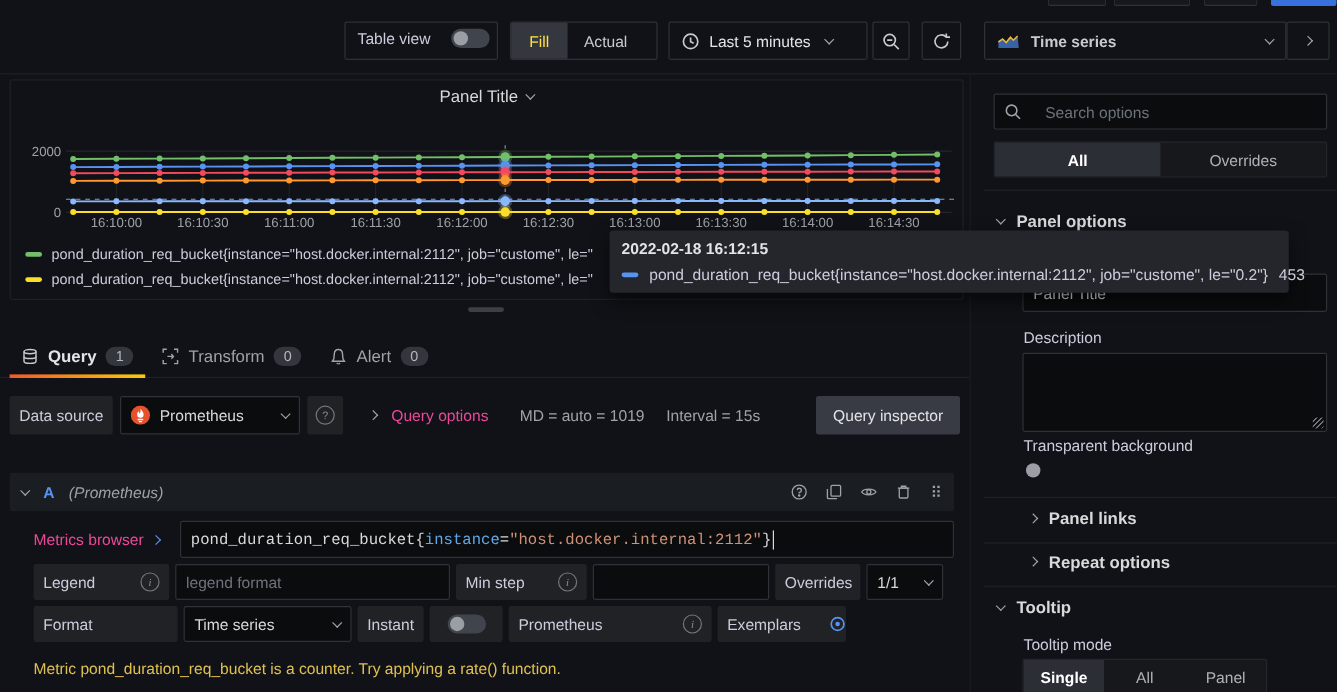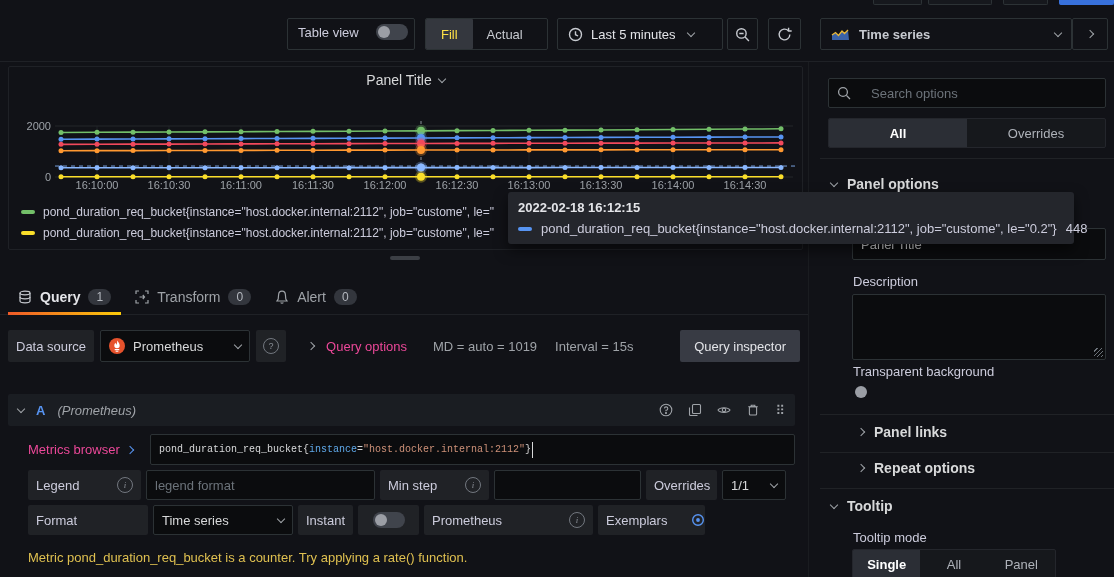--- a/index.html
+++ b/index.html
@@ -55,21 +55,21 @@
                  color:#e3e4e8;font-weight:500;cursor:pointer;flex:none}
   
   .qcard{left:8px;top:394px;width:787px;height:183px}
   .qheader{height:32px;background:#1a1d22;border-radius:2px;display:flex;align-items:center;padding:0 10px;gap:12px}
   .qheader .refid{color:#5794f2;font-weight:700}
   .qheader .hint{font-style:italic;color:#9fa3a8}
   .qicons{margin-left:auto;display:flex;align-items:center;gap:15px}
   .qicons .icon{cursor:pointer}
   .qbody{padding:8px 0 0 20px;display:flex;flex-direction:column;gap:5px}
   .qrow{display:flex;align-items:center;gap:5px}
-  .mono{font-family:"Liberation Mono","DejaVu Sans Mono",monospace;font-size:10px}
+  .mono{font-family:"Liberation Mono","DejaVu Sans Mono",monospace;font-size:13px}
   .expr-label{color:#5fa8e8}.expr-str{color:#ce9178}.expr-punc{color:#d4d4d4}
   .cursor{display:inline-block;width:1px;height:16px;background:#d8d9da;vertical-align:middle;margin-left:1px}
   .spread{justify-content:space-between}
   .warning{margin-top:10px;font-size:13px;color:#dfc050}
   
   .sidebar{left:820px;top:62px;width:294px;height:515px}
   .pane-divider{left:808px;top:62px;width:1px;height:515px;background:#1a1c20}
   .sb-divider{position:absolute;left:0;width:294px;height:1px;background:#202226}
   .sect-head{position:absolute;display:flex;align-items:center;gap:10px;font-size:14px;font-weight:700;color:#d8d9da;cursor:pointer}
   .sb-label{position:absolute;font-size:13px;font-weight:500;color:#ccccdc}
@@ -537,15 +537,15 @@
     <div class="seg">All</div>
     <div class="seg">Panel</div>
   </div>
 </div>
 
 <div class="htooltip abs">
   <div class="ts">2022-02-18 16:12:15</div>
   <div class="row">
     <span class="swatch" style="background:#5794f2"></span>
     <span>pond_duration_req_bucket{instance="host.docker.internal:2112", job="custome", le="0.2"}</span>
-    <span class="val">448</span>
+    <span class="val">453</span>
   </div>
 </div>
 
 </body></html>

